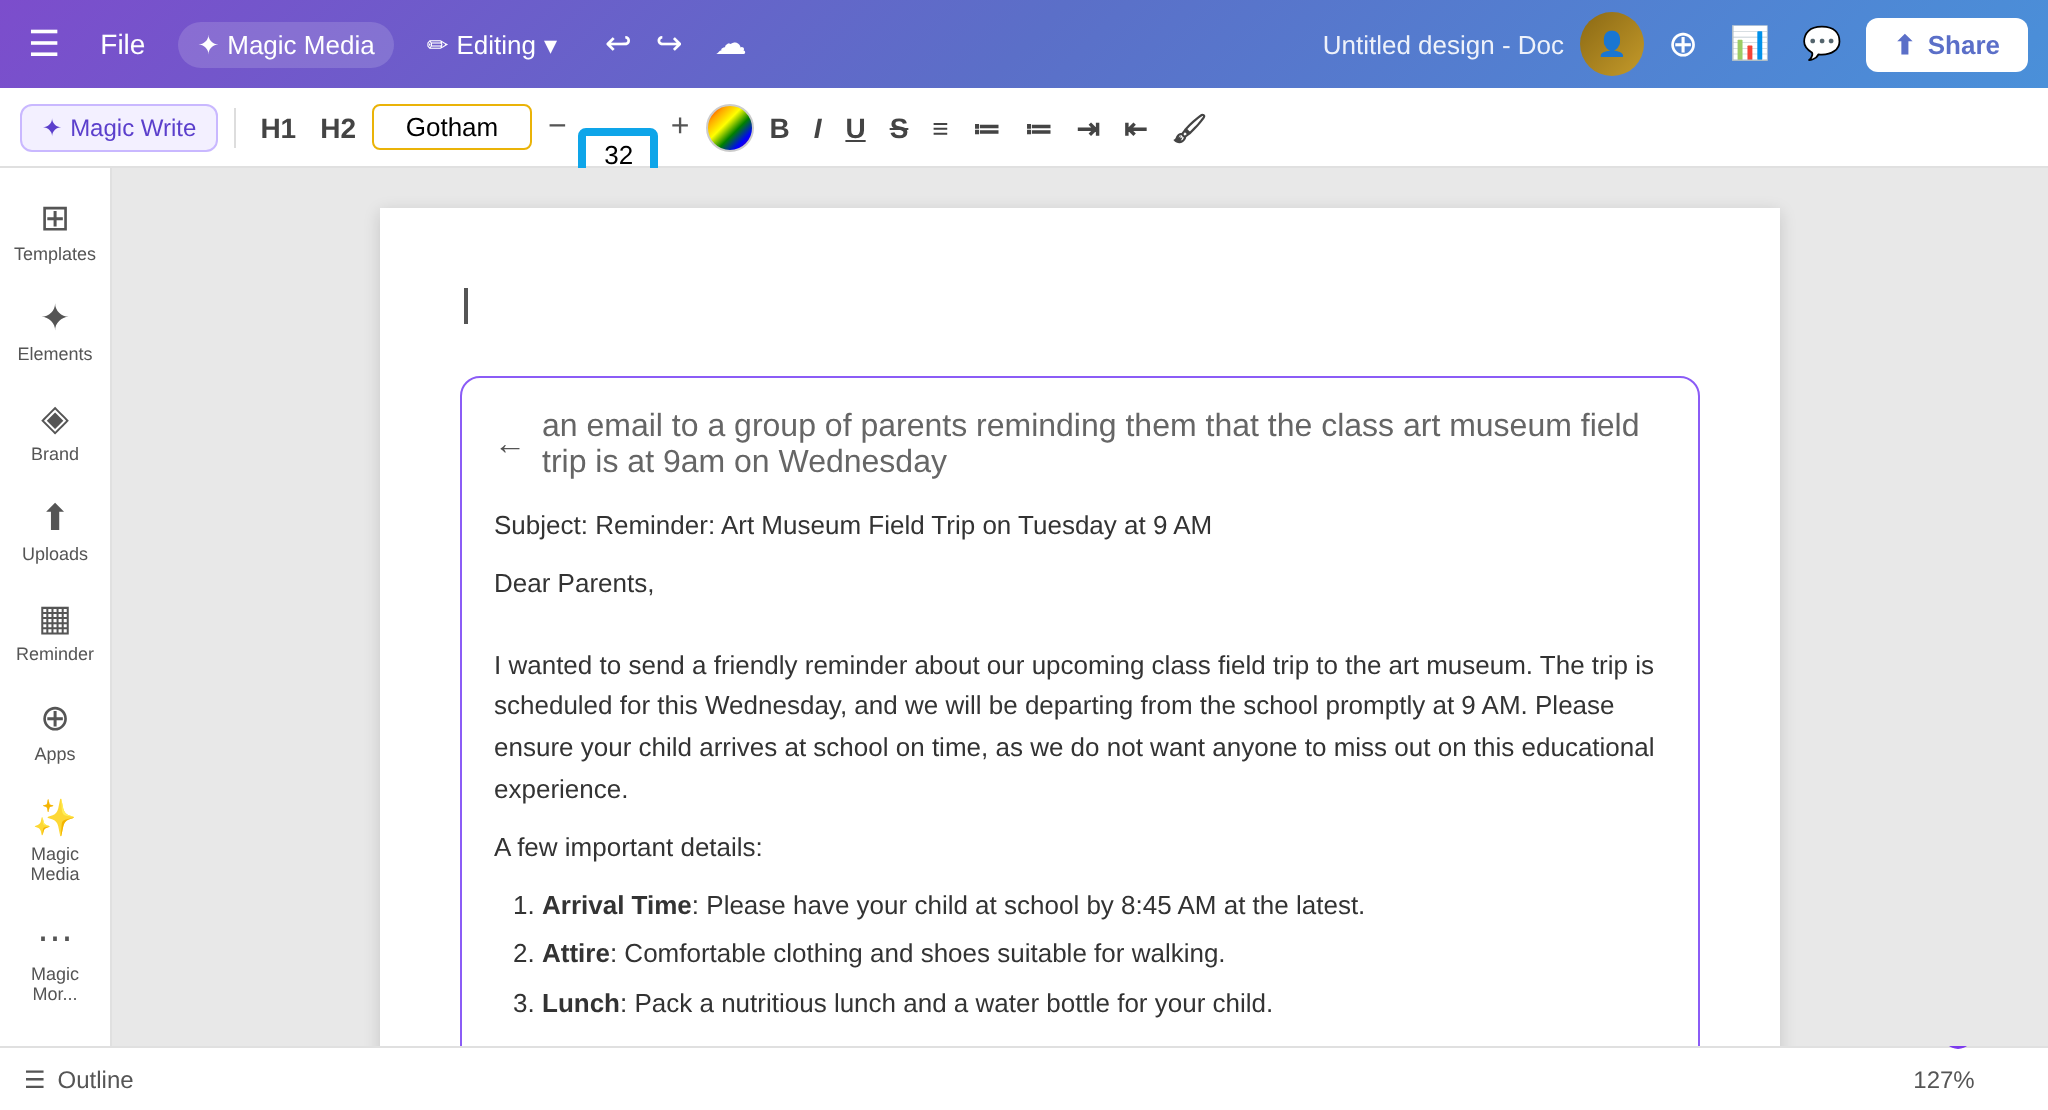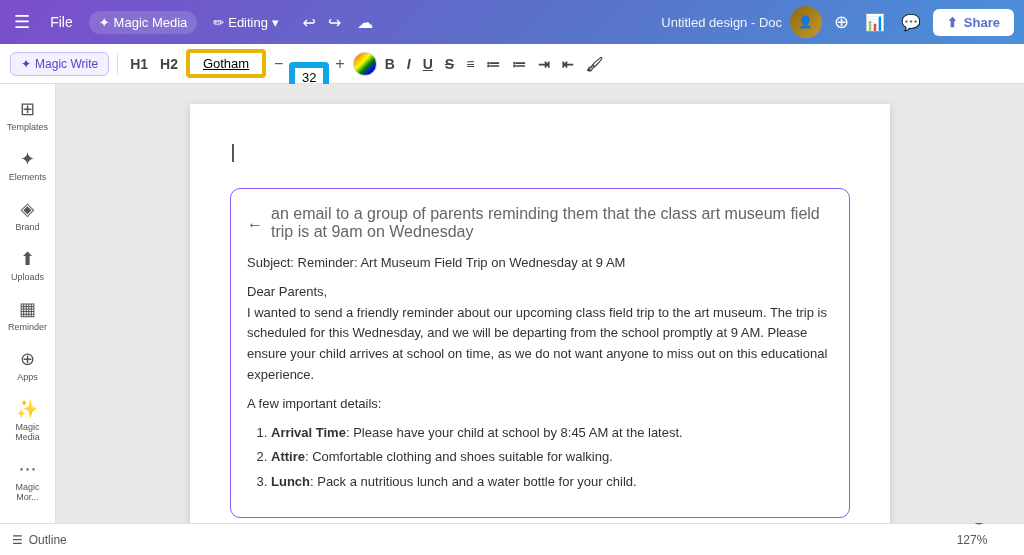--- a/index.html
+++ b/index.html
@@ -56,31 +56,30 @@
       display: flex; align-items: center; gap: 4px;
       background: #f3f0ff; border: 1px solid #c9b8ff; border-radius: 6px;
       padding: 4px 10px; font-size: 12px; color: #5b3fcc; cursor: pointer; font-weight: 500;
     }
     .toolbar-sep { width: 1px; height: 20px; background: #ddd; margin: 0 4px; }
     .toolbar-h1, .toolbar-h2 {
       font-weight: 700; padding: 2px 4px; cursor: pointer; color: #444; font-size: 14px;
       border: none; background: none;
     }
     .toolbar-font {
-      border: 4px solid #eab308; border-radius: 4px; padding: 3px 8px;
+      border: 1px solid #eab308; border-radius: 4px; padding: 3px 8px;
       font-size: 13px; min-width: 80px; text-align: center; cursor: pointer;
       background: white;
-      text-decoration: underline;
     }
     .toolbar-font-size-controls { display: flex; align-items: center; gap: 2px; }
     .toolbar-font-size-controls button {
       background: none; border: none; font-size: 16px; cursor: pointer; color: #555; padding: 0 4px;
     }
     .toolbar-font-size {
-      border: 6px solid #0ea5e9; border-radius: 4px; padding: 2px 6px;
+      border: 4px solid #0ea5e9; border-radius: 4px; padding: 2px 6px;
       font-size: 13px; width: 40px; text-align: center; margin-top: 28px;
     }
     .toolbar-color {
       width: 24px; height: 24px; border-radius: 50%; background: linear-gradient(135deg, red, orange, yellow, green, blue, purple);
       cursor: pointer; border: 1px solid #ccc;
     }
     .toolbar-btn {
       background: none; border: none; font-size: 14px; cursor: pointer; color: #444; padding: 2px 4px;
       font-weight: 600;
     }
@@ -123,21 +122,21 @@
       border: 1.5px solid #8b5cf6; border-radius: 10px; padding: 16px;
       margin-top: 20px; background: white; position: relative;
     }
     .ai-suggestion-header {
       display: flex; align-items: center; gap: 8px; margin-bottom: 12px;
     }
     .ai-back-btn { background: none; border: none; cursor: pointer; color: #555; font-size: 16px; }
     .ai-prompt-text { font-size: 16px; color: #666; flex: 1; }
     .ai-content { font-size: 13px; color: #333; line-height: 1.6; }
     .ai-content .subject { margin-bottom: 8px; }
-    .ai-content .salutation { margin-bottom: 0; }
+    .ai-content .salutation { margin-bottom: 20px; }
     .ai-content .body-para { margin-bottom: 8px; }
     .ai-content ol { margin-left: 24px; margin-bottom: 8px; }
     .ai-content ol li { margin-bottom: 4px; }
 
     
     .bottom-bar {
       display: flex; align-items: center; justify-content: space-between;
       background: white; border-top: 1px solid #e0e0e0;
       height: 32px; padding: 0 12px; font-size: 12px; color: #555;
     }
@@ -250,21 +249,21 @@
       </div>
 
       <div class="ai-suggestion-box">
         <div class="ai-suggestion-header">
           <button class="ai-back-btn">←</button>
           <span class="ai-prompt-text">an email to a group of parents reminding them that the class art museum field trip is at 9am on Wednesday</span>
         </div>
 
         <div class="ai-content">
           <div class="subject">
-            <span>Subject: Reminder: Art Museum Field Trip on Wednesday at 9 AM</span>
+            <span>Subject: Reminder: Art Museum Field Trip on Tuesday at 9 AM</span>
           </div>
           <div class="salutation">
             <span>Dear Parents,</span>
           </div>
           <div class="body-para">
             <span>I wanted to send a friendly reminder about our upcoming class field trip to the art museum. The trip is scheduled for this Wednesday, and we will be departing from the school promptly at 9 AM. Please ensure your child arrives at school on time, as we do not want anyone to miss out on this educational experience.</span>
           </div>
           <div class="body-para">
             <span>A few important details:</span>
           </div>

